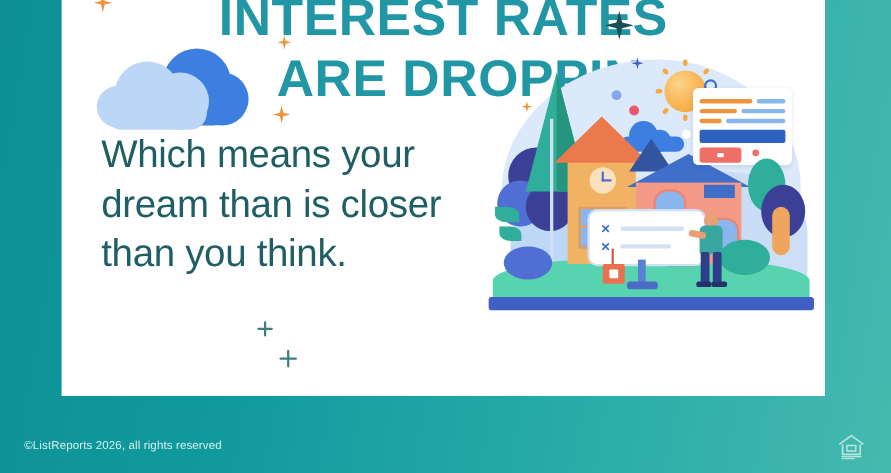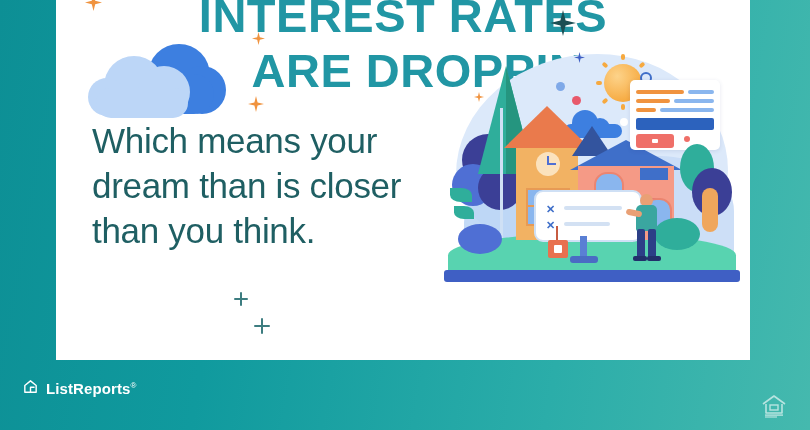--- a/index.html
+++ b/index.html
@@ -338,30 +338,22 @@
         <div class="p-shoe2"></div>
       </div>
 
       <div class="mail-post"></div>
       <div class="mailbox"></div>
 
       <div class="baseline"></div>
     </div>
   </div>
 
-  <div class="brand">
-    <span>
-      <svg width="17" height="17" viewBox="0 0 24 24" fill="none" stroke="#ffffff" stroke-width="2" stroke-linecap="round" stroke-linejoin="round">
-        <path d="M4 10.5 L12 4 L20 10.5 L20 20 L4 20 Z"></path>
-        <path d="M12 20 L12 13 L17 13"></path>
-      </svg>
-    </span>
-    <span class="brand-name"><span>ListReports</span><sup>®</sup></span>
-  </div>
-
+
+  <div class="copyright">©ListReports 2026, all rights reserved</div>
 
   <div class="eho">
     <svg width="28" height="26" viewBox="0 0 28 26" fill="none">
       <path d="M3 12 L14 4 L25 12" stroke="#ffffff" stroke-width="1.6" fill="none" stroke-linejoin="round"></path>
       <path d="M6 12 L6 21 L22 21 L22 12" stroke="#ffffff" stroke-width="1.6" fill="none" stroke-linejoin="round"></path>
       <rect x="10" y="13" width="8" height="5" stroke="#ffffff" stroke-width="1.4" fill="none"></rect>
       <rect x="5" y="22.4" width="18" height="1.4" fill="#ffffff"></rect>
       <rect x="5" y="24.4" width="12" height="1.2" fill="#ffffff"></rect>
     </svg>
   </div>

